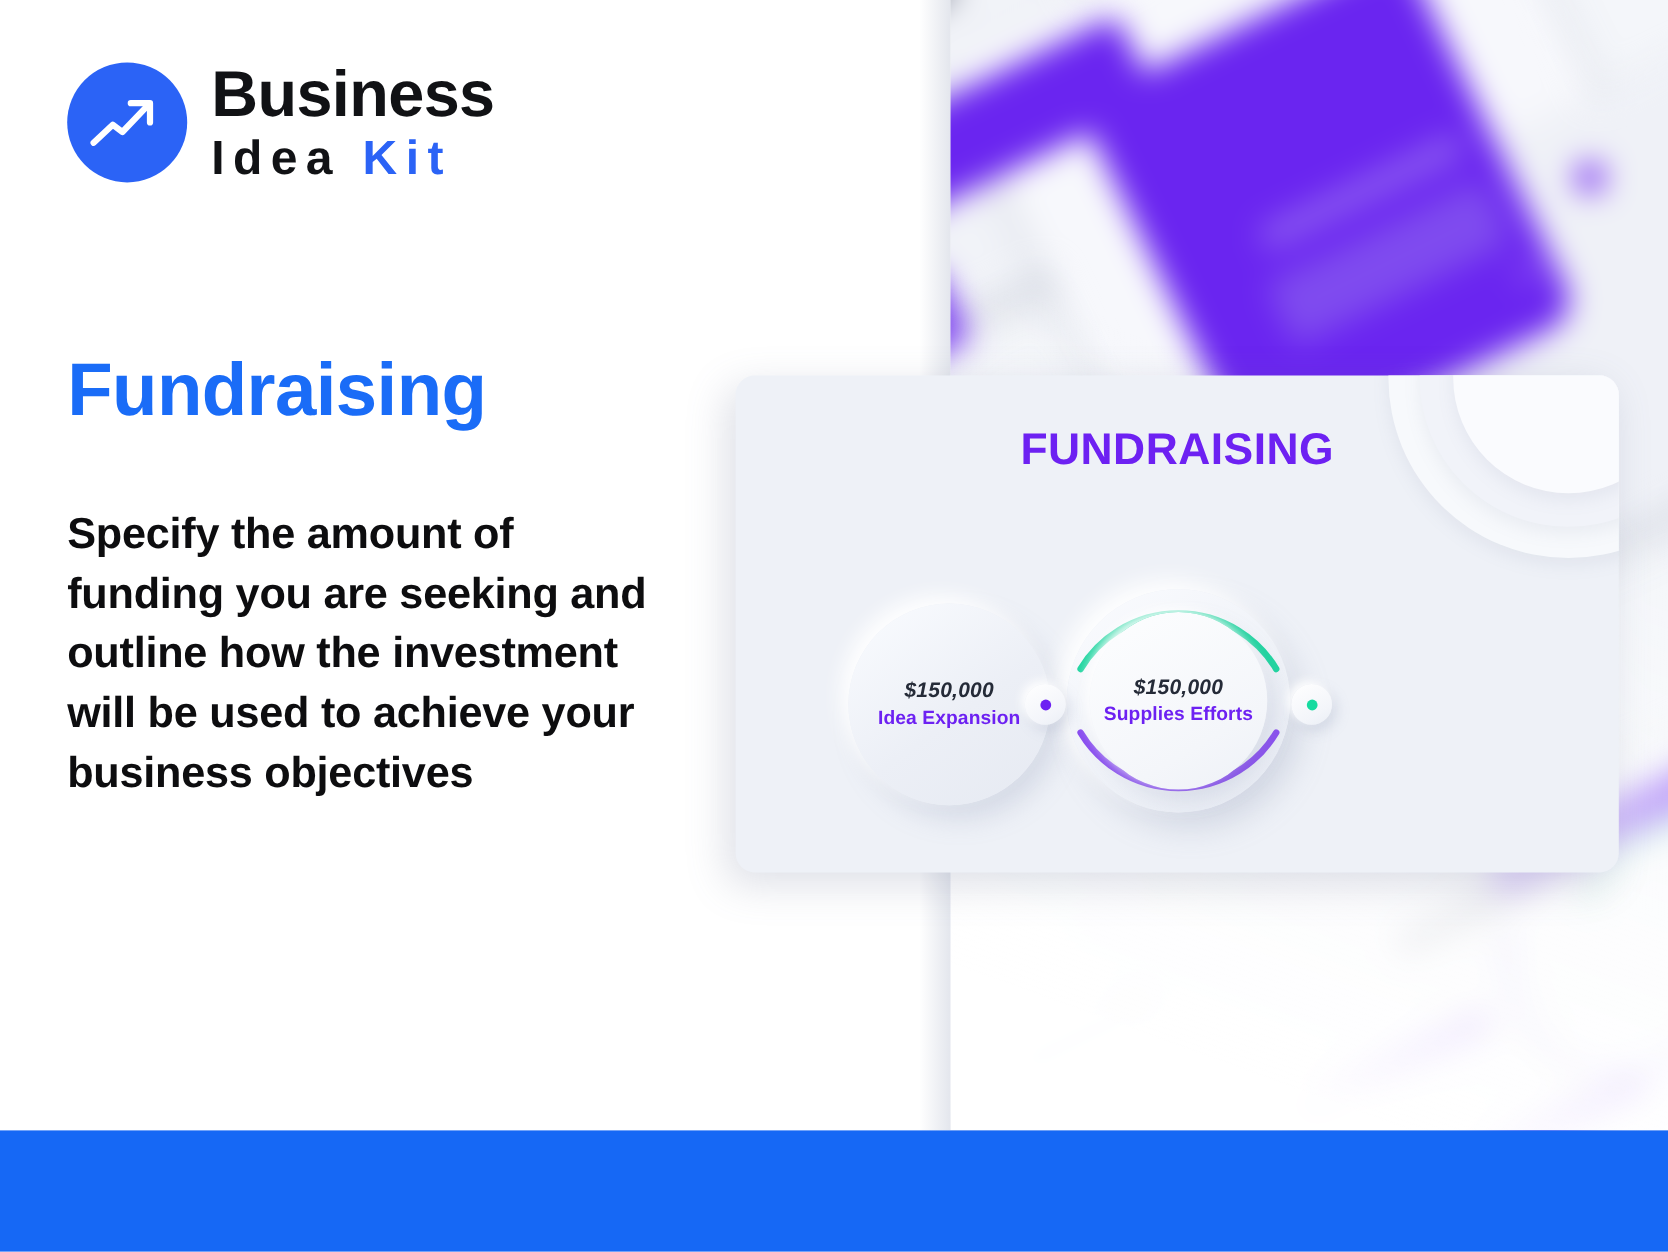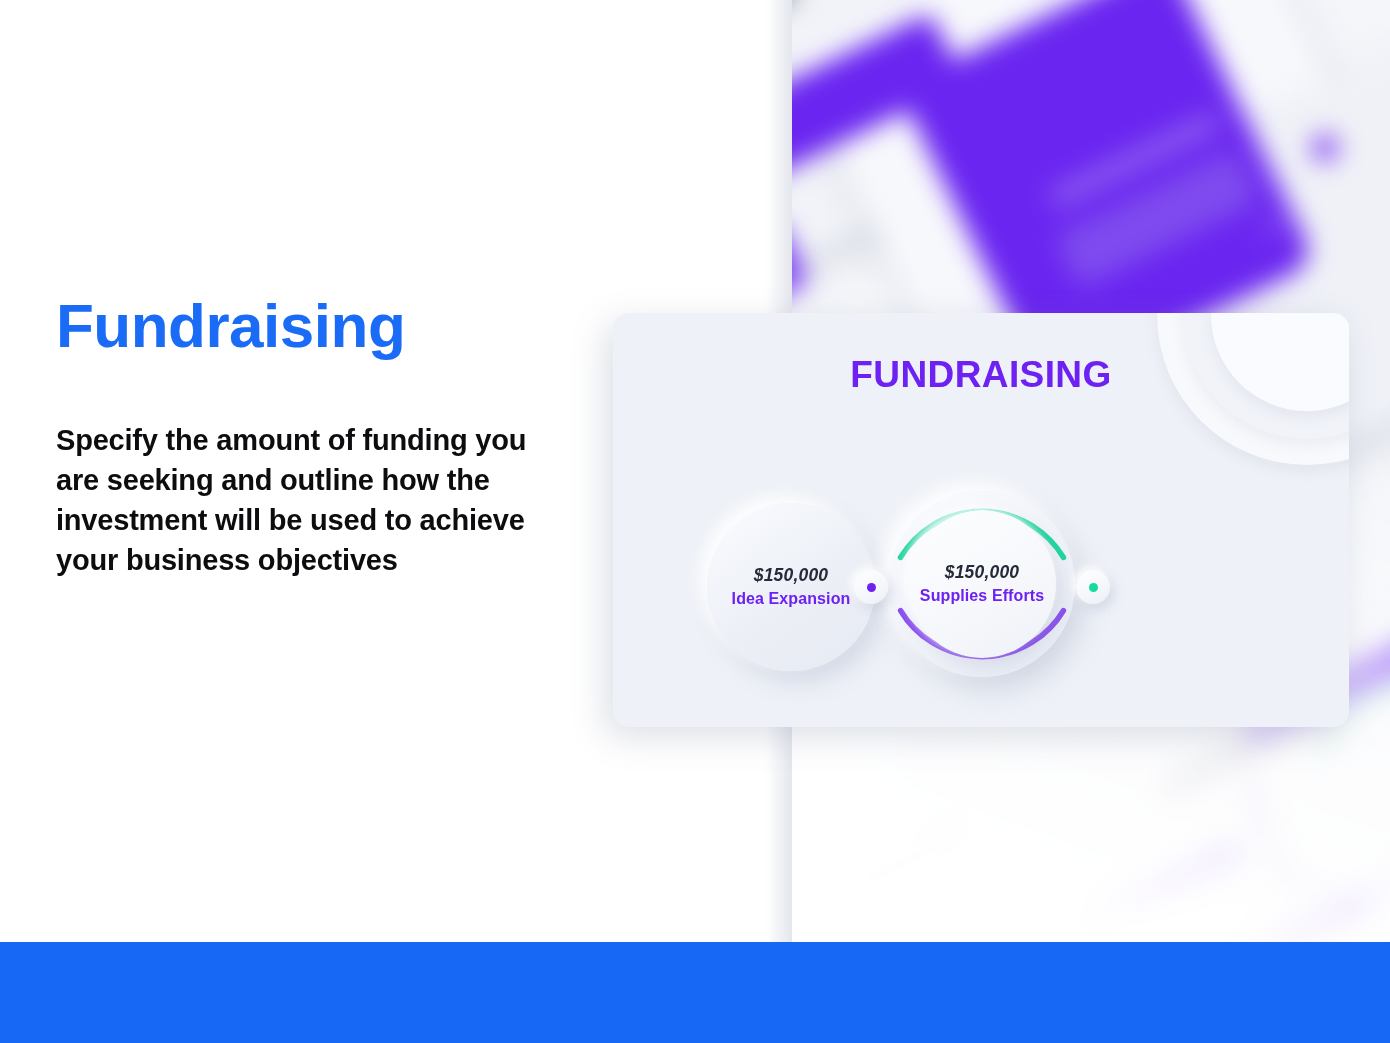--- a/index.html
+++ b/index.html
@@ -166,21 +166,21 @@
     font-weight: 700;
     color: #1a6cf7;
     letter-spacing: -0.5px;
     line-height: 1;
   }
 
   .para {
     position: absolute;
     left: 56px;
     width: 510px;
-    font-size: 29px;
+    font-size: 36px;
     font-weight: 700;
     color: #0d0d0f;
     line-height: 1.38;
     letter-spacing: -0.2px;
     white-space: pre-line;
   }
   .para-1 { top: 420px; }
   .para-2 { top: 610px; }
 
   
@@ -393,20 +393,36 @@
       <div class="pblock pb5"></div>
       <div class="pblock pb6"></div>
       <div class="ring-deco rd2"></div>
       <div class="ring-deco rd3"></div>
 
     </div>
   </div>
 
   <div class="left">
 
+    <div class="logo">
+      <div class="logo-mark">
+        <svg width="62" height="48" viewBox="0 0 62 48" aria-hidden="true">
+          <path d="M3 41 L19 26 L27 32 L47 11" fill="none" stroke="#ffffff" stroke-width="5.2" stroke-linecap="round" stroke-linejoin="round"></path>
+          <path d="M34 8 L50 8 L50 24" fill="none" stroke="#ffffff" stroke-width="5.2" stroke-linecap="round" stroke-linejoin="round"></path>
+        </svg>
+      </div>
+      <div class="logo-words">
+        <div class="logo-line1">
+          <span>Business</span>
+        </div>
+        <div class="logo-line2">
+          <span>Idea </span><span class="logo-kit">Kit</span>
+        </div>
+      </div>
+    </div>
 
     <div class="title">Fundraising</div>
 
     <div class="para para-1">Specify the amount of funding you are seeking and outline how the investment will be used to achieve your business objectives</div>
   </div>
 
   <div class="card">
 
     <div class="card-deco-rings">
       <span class="cr1"></span>

